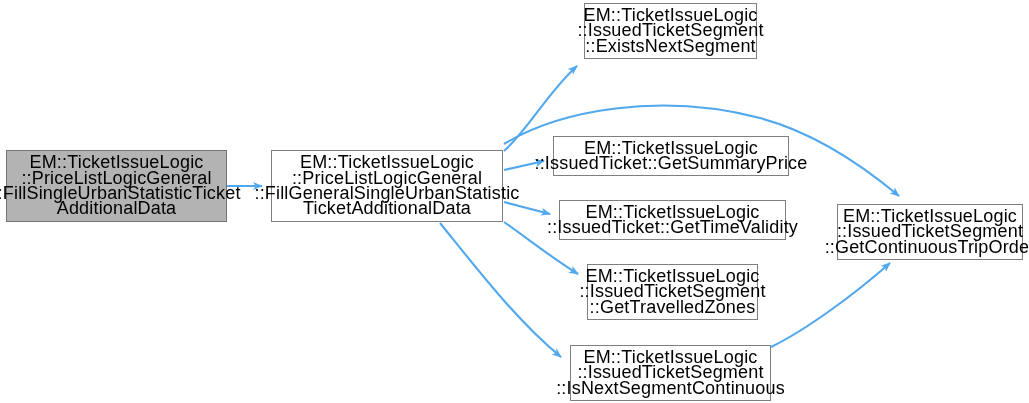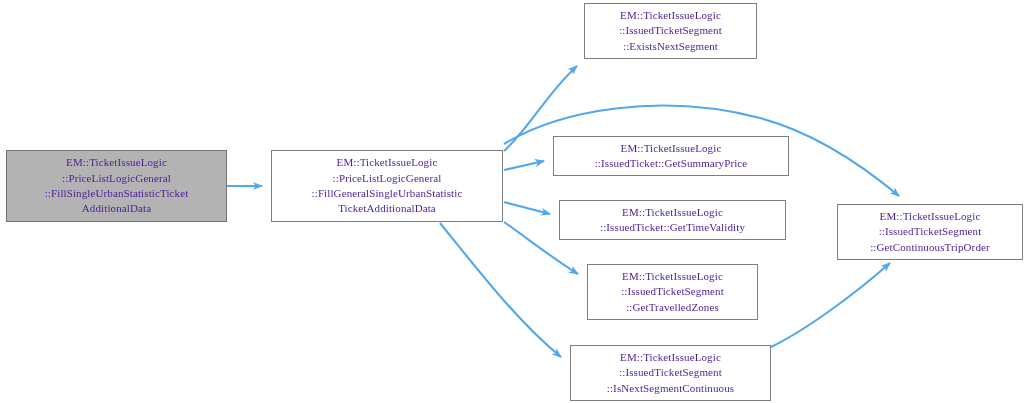--- a/index.html
+++ b/index.html
@@ -25,27 +25,26 @@
   }
   .node {
     position: absolute;
     box-sizing: border-box;
     display: flex;
     align-items: center;
     justify-content: center;
     text-align: center;
     border: 1px solid #7f7f7f;
     background: #ffffff;
-    color: #4c1d95;
-    font-size: 11px;
+    color: #000000;
+    font-size: 18px;
     line-height: 15.4px;
     letter-spacing: 0.01em;
     white-space: pre;
     z-index: 2;
-    font-family: Liberation Serif, serif;
   }
   .node.root {
     background: #b3b3b3;
     border-color: #747474;
   }
   .node-label {
     display: block;
     padding: 0 6px;
   }
 </style>

